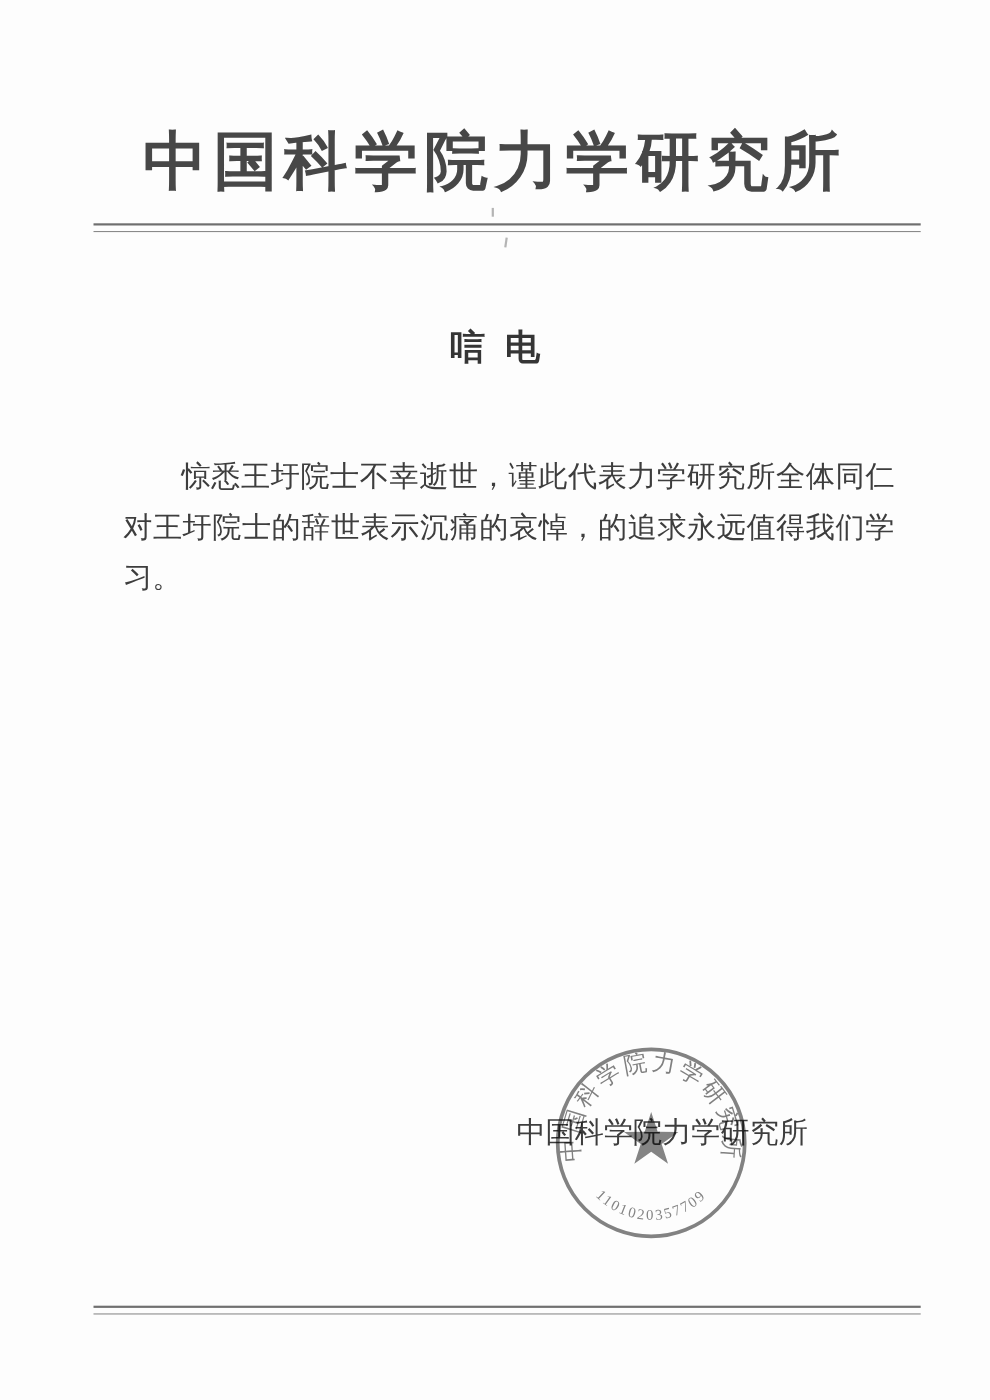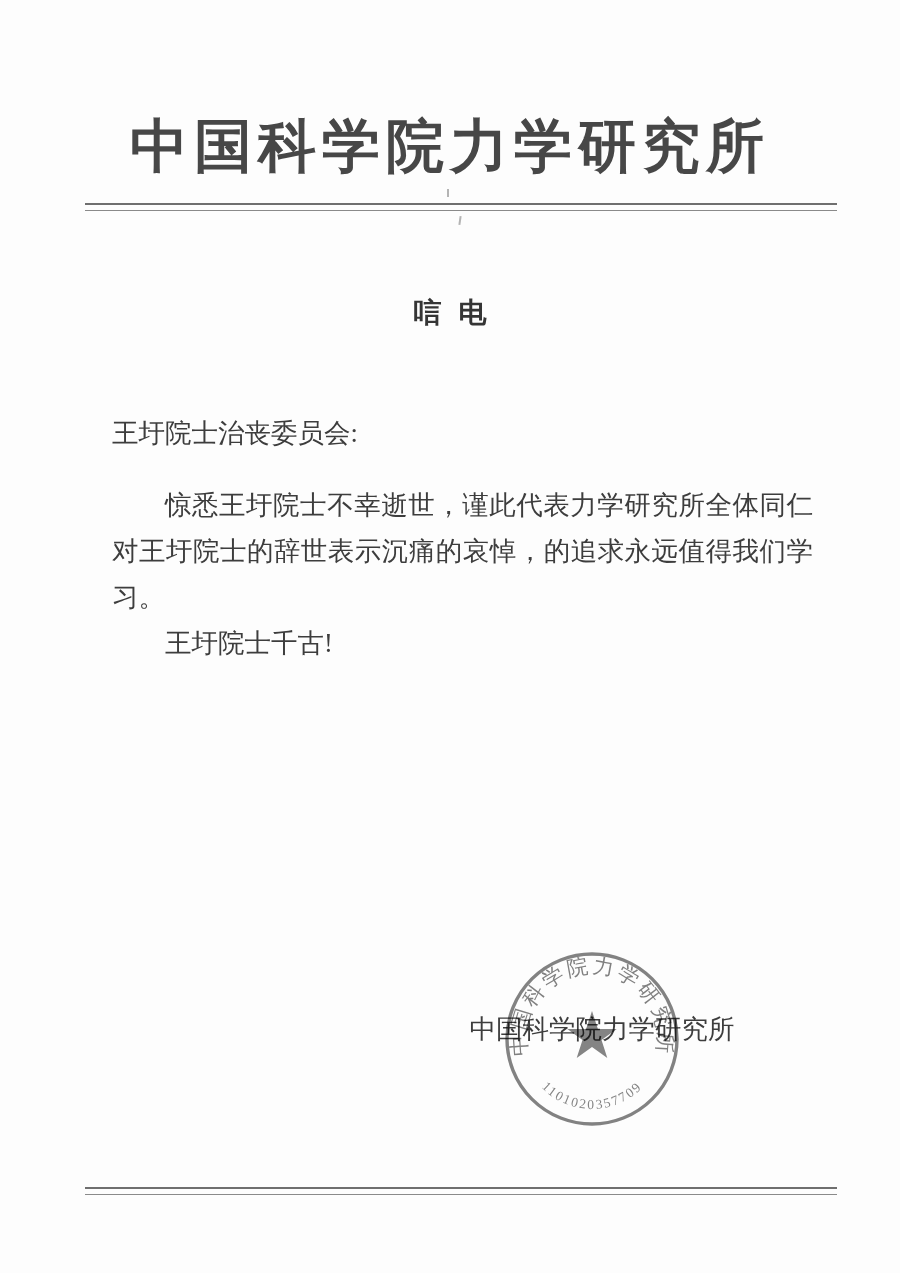--- a/index.html
+++ b/index.html
@@ -49,21 +49,21 @@
   .artifact-2 { left: 459px; top: 216px; width: 2px; height: 9px; transform: rotate(8deg); }
 
   
   .doc-title {
     position: absolute;
     top: 294px;
     left: 0;
     right: 0;
     margin: 0;
     text-align: center;
-    font-size: 28px;
+    font-size: 32px;
     font-weight: bold;
     word-spacing: 10px;
     color: #353535;
   }
 
   
   .letter-body {
     position: absolute;
     left: 112px;
     width: 701px;
@@ -110,23 +110,21 @@
 
   <h1 class="letterhead">中国科学院力学研究所</h1>
 
   <div class="rule rule-top"></div>
   <div class="artifact artifact-1"></div>
   <div class="artifact artifact-2"></div>
 
   <h2 class="doc-title">唁 电</h2>
 
   <main class="letter-body">
-    <p class="salutation">王圩院士治丧委员会:</p>
     <p class="para">惊悉王圩院士不幸逝世，谨此代表力学研究所全体同仁对王圩院士的辞世表示沉痛的哀悼，的追求永远值得我们学习。</p>
-    <p class="para">王圩院士千古!</p>
   </main>
 
   <div class="signature-block">
     <div>中国科学院力学研究所</div>
   </div>
 
   <svg class="seal" viewBox="0 0 200 200" xmlns="http://www.w3.org/2000/svg">
     <defs>
       <path id="sealArcTop" d="M 38 122.6 A 66 66 0 1 1 162 122.6" fill="none"></path>
       <path id="sealArcBottom" d="M 42.7 140.2 A 70 70 0 0 0 157.3 140.2" fill="none"></path>

